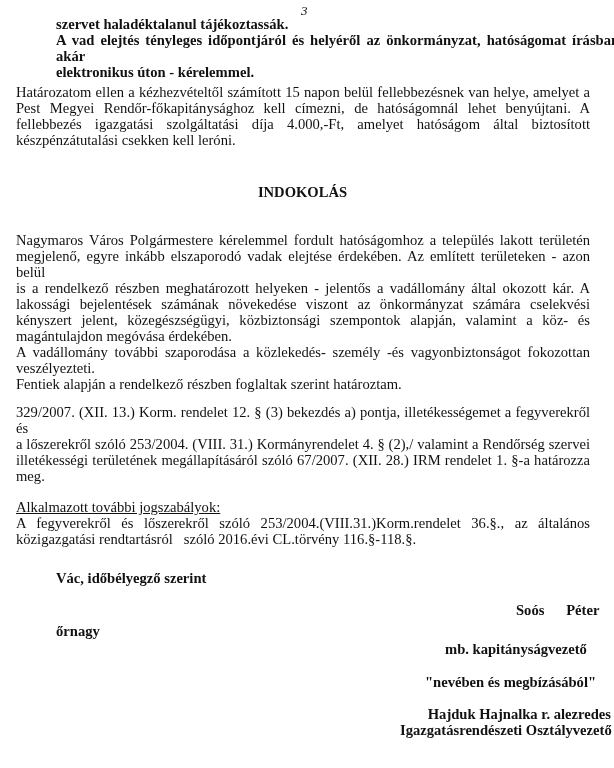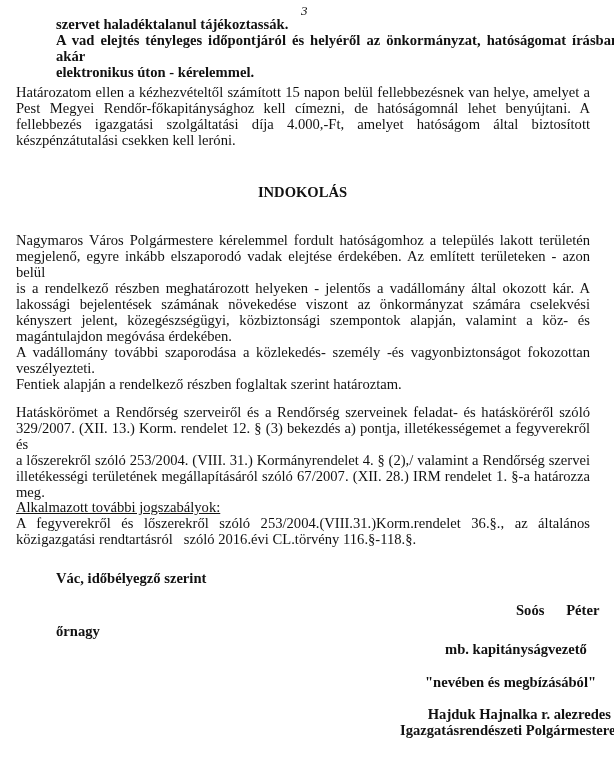--- a/index.html
+++ b/index.html
@@ -41,21 +41,20 @@
   <span class="justify-line">is a rendelkező részben meghatározott helyeken - jelentős a vadállomány által okozott kár. A</span>
   <span class="justify-line">lakossági bejelentések számának növekedése  viszont az önkormányzat számára cselekvési</span>
   <span class="justify-line">kényszert jelent, közegészségügyi, közbiztonsági szempontok alapján, valamint a köz- és</span>
   <span class="line">magántulajdon megóvása érdekében.</span>
   <span class="justify-line">A vadállomány további szaporodása a közlekedés- személy -és vagyonbiztonságot fokozottan</span>
   <span class="line">veszélyezteti.</span>
   <span class="line">Fentiek alapján a rendelkező részben foglaltak szerint határoztam.</span>
 </div>
 
 <div class="para" style="top:404px;">
-  <span class="justify-line">Hatáskörömet a Rendőrség szerveiről és a Rendőrség szerveinek feladat- és hatásköréről szóló</span>
   <span class="justify-line">329/2007. (XII. 13.) Korm. rendelet 12. § (3) bekezdés a) pontja, illetékességemet a fegyverekről és</span>
   <span class="justify-line">a lőszerekről szóló 253/2004. (VIII. 31.) Kormányrendelet 4. § (2),/ valamint a Rendőrség szervei</span>
   <span class="justify-line">illetékességi területének megállapításáról szóló 67/2007. (XII. 28.) IRM rendelet 1. §-a határozza</span>
   <span class="line">meg.</span>
 </div>
 
 <div class="para" style="top:499px;">
   <span class="line u">Alkalmazott további jogszabályok:</span>
   <span class="justify-line">A fegyverekről és lőszerekről szóló 253/2004.(VIII.31.)Korm.rendelet 36.§., az általános</span>
   <span class="line" style="white-space:pre;">közigazgatási rendtartásról   szóló 2016.évi CL.törvény 116.§-118.§.</span>
@@ -65,13 +64,13 @@
 
 <div class="abs b" style="left:476px; top:602px; width:114px; display:flex; justify-content:space-between;">
   <span>Soós</span>
   <span>Péter</span>
   <span>r.</span>
 </div>
 <div class="abs b" style="left:16px; top:623px;">őrnagy</div>
 <div class="abs b" style="left:405px; top:641px;">mb. kapitányságvezető</div>
 <div class="abs b" style="left:385px; top:674px;">"nevében és megbízásából"</div>
 <div class="abs b" style="left:385px; top:706px; width:186px; text-align:right;">Hajduk Hajnalka r. alezredes</div>
-<div class="abs b" style="left:360px; top:722px; width:211px; text-align:right;">Igazgatásrendészeti Polgármestere</div>
+<div class="abs b" style="left:360px; top:722px; width:211px; text-align:right;">Igazgatásrendészeti Osztályvezető</div>
 
 </body></html>

